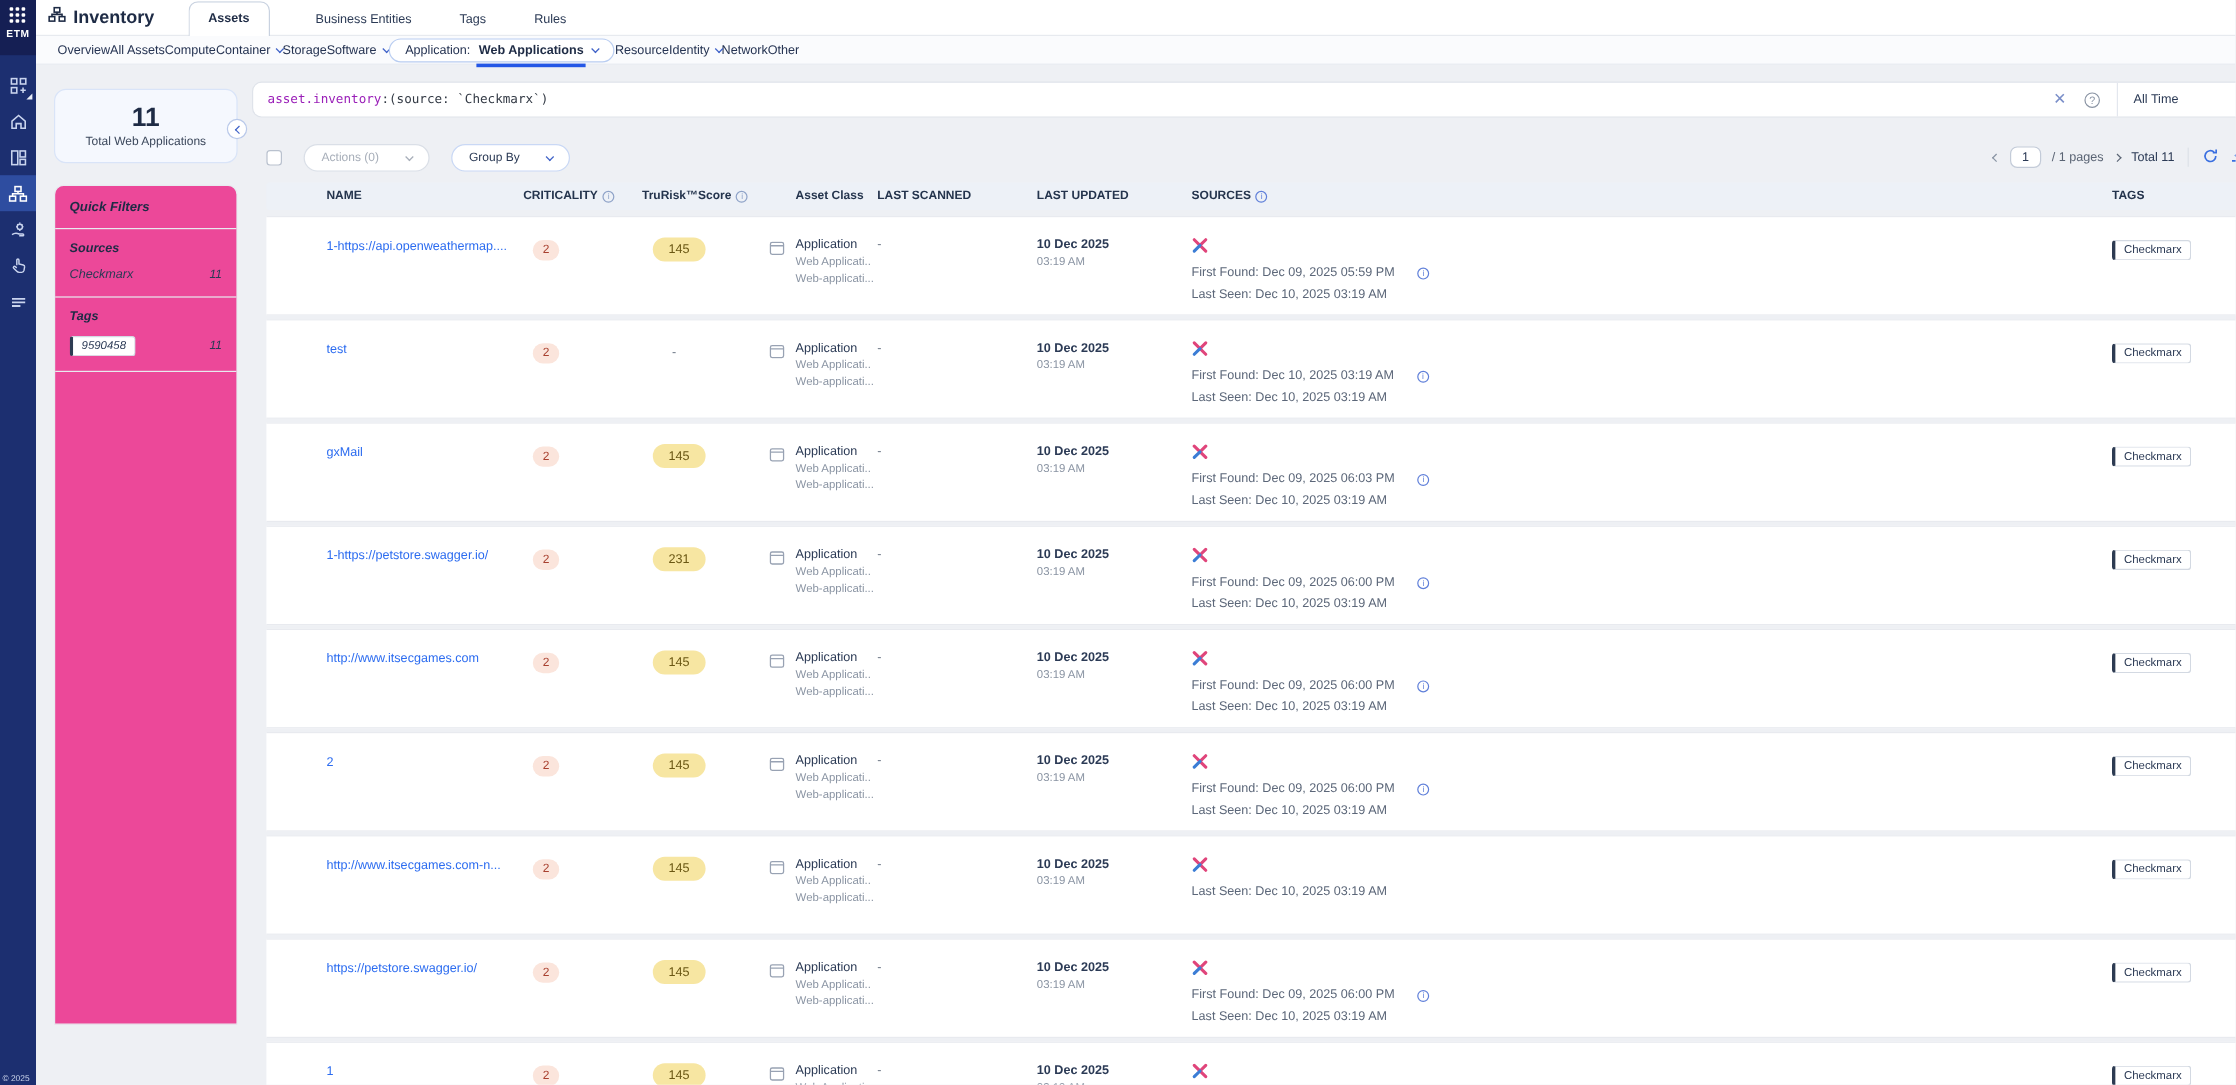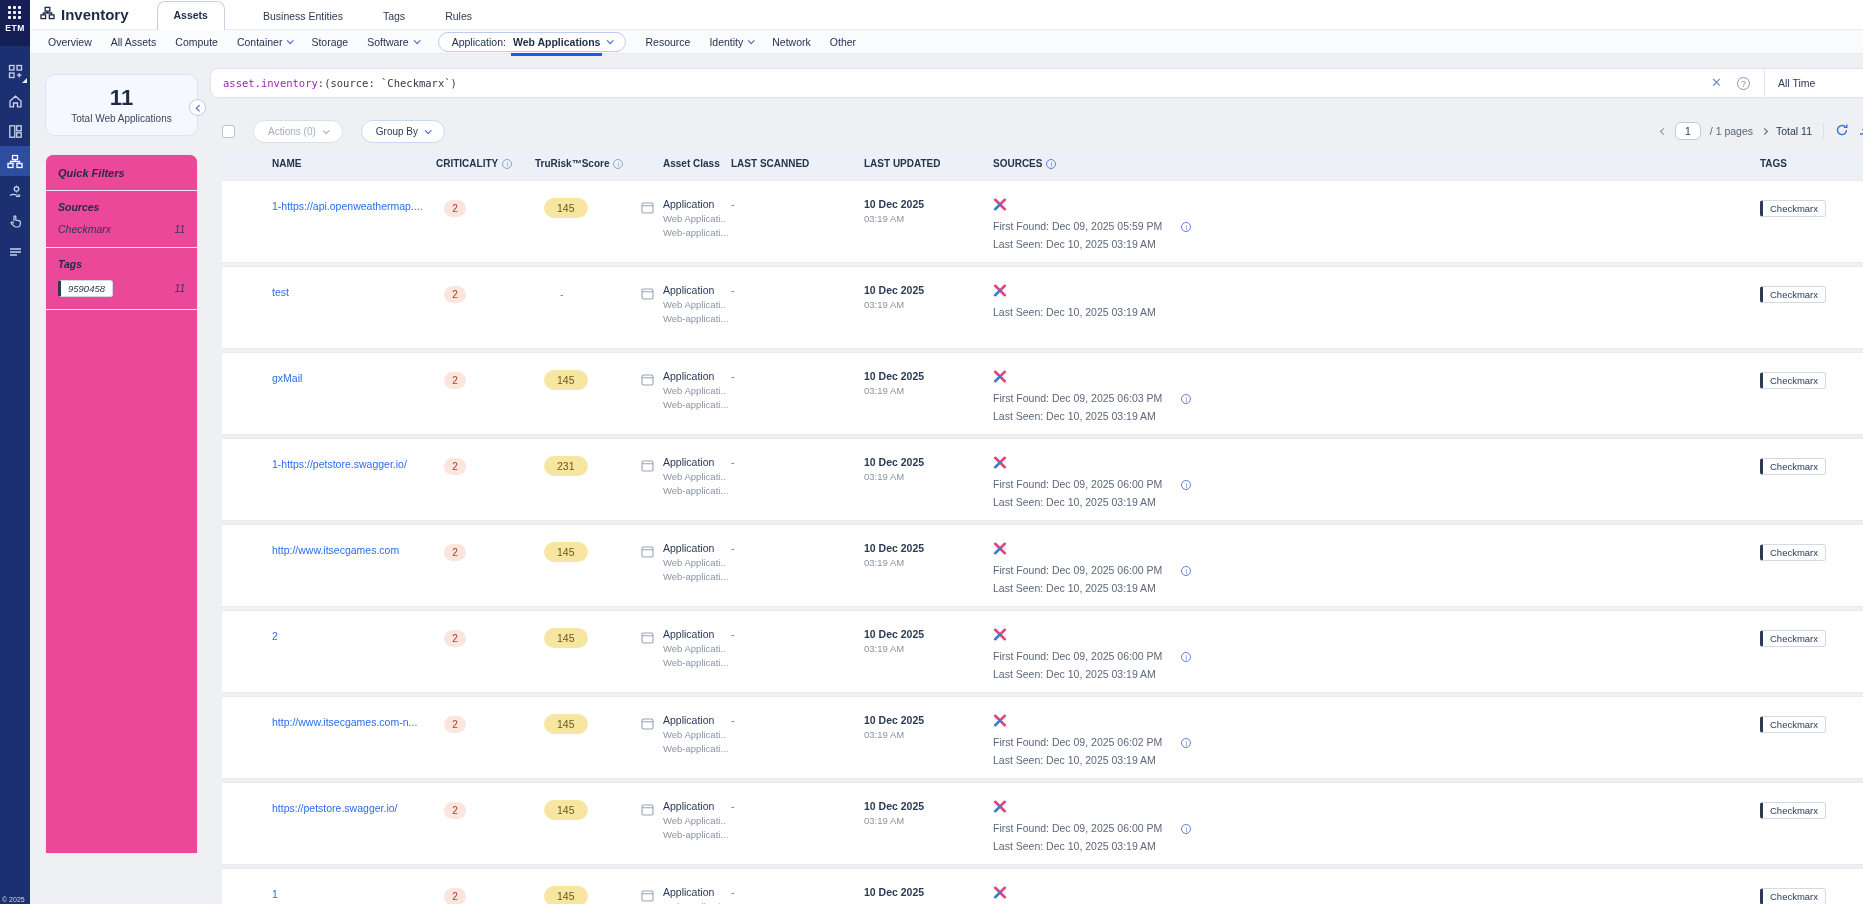--- a/index.html
+++ b/index.html
@@ -24,21 +24,21 @@
   
   .topbar { height:30px; background:#fff; border-bottom:1px solid #e7eaef; display:flex; align-items:center; padding-left:10px; }
   .title-wrap { display:flex; align-items:center; gap:6px; margin-right:28px; }
   .page-title { font-size:15px; font-weight:bold; color:#1e2b45; }
   .tabs { display:flex; align-items:flex-end; height:30px; gap:36px; }
   .tab { font-size:10.5px; color:#2b3a55; padding:8px 2px; cursor:pointer; }
   .tab.active { font-weight:bold; color:#1e2b45; border:1px solid #c9d2e0; border-bottom:none;
     border-radius:8px 8px 0 0; padding:7px 16px 9px; background:#fff; }
 
   
-  .subnav { height:24px; background:#fafbfd; border-bottom:1px solid #e7eaef; display:flex; align-items:center; padding-left:18px; gap:19px; font-size:10.5px; color:#253352; }
+  .subnav { height:24px; background:#fafbfd; border-bottom:1px solid #e7eaef; display:flex; align-items:center; padding-left:18px; font-size:10.5px; color:#253352; }
   .subnav-item { display:flex; align-items:center; gap:5px; cursor:pointer; white-space:nowrap; }
   .chev { width:5px; height:5px; border-right:1.4px solid #3f62c8; border-bottom:1.4px solid #3f62c8;
     display:inline-block; transform:rotate(45deg) translateY(-1px); }
   .subnav-item .chev { display:none; }
   .subnav-item.has-chevron .chev { display:inline-block; }
   .app-pill { display:flex; align-items:center; gap:7px; border:1px solid #b9cdf1; border-radius:13px; background:#fff; padding:3px 13px; position:relative; }
   .app-pill .val { font-weight:bold; color:#1e2b45; position:relative; }
   .app-pill .val::after { content:""; position:absolute; left:-2px; right:-2px; bottom:-8px; height:3px; background:#2457e6; }
 
   
@@ -70,21 +70,21 @@
   .sb-clear { position:absolute; left:1500px; top:7px; color:#7b8fc9; font-size:13px; cursor:pointer; line-height:1; }
   .sb-help { position:absolute; left:1526px; top:8px; width:13px; height:13px; border:1px solid #8a94a4; border-radius:50%;
     color:#8a94a4; font-size:9px; text-align:center; line-height:12px; cursor:pointer; }
   .sb-div { position:absolute; left:1553px; top:0; bottom:0; width:1px; background:#e3e7ee; }
   .sb-time { position:absolute; left:1567px; top:8px; display:flex; align-items:center; gap:66px; font-size:10.5px; color:#2b3a55; cursor:pointer; }
 
   
   .toolbar { position:absolute; left:192px; top:66px; width:1678px; height:26px; }
   .toolbar-left { display:flex; align-items:center; gap:18px; }
   .checkbox { width:13px; height:13px; border:1px solid #b9c1ce; border-radius:3px; background:#fff; display:inline-block; cursor:pointer; }
-  .btn { display:inline-flex; align-items:center; gap:7px; border-radius:14px; padding:5px 14px; font-size:10px; background:#fff; cursor:pointer; }
+  .btn { display:inline-flex; align-items:center; gap:22px; border-radius:14px; padding:5px 14px; font-size:10px; background:#fff; cursor:pointer; }
   .btn.disabled { border:1px solid #dadfe7; color:#a7aeb9; }
   .btn.disabled .chev { border-right-color:#a7aeb9; border-bottom-color:#a7aeb9; }
   .btn.groupby { border:1px solid #c9d8f5; color:#2b3a55; }
   .pager { position:absolute; right:28px; top:2px; display:flex; align-items:center; gap:9px; font-size:10.5px; color:#5a6474; }
   .pager .chevl { transform:rotate(135deg); border-right-color:#8a94a4; border-bottom-color:#8a94a4; }
   .pager .chevr { transform:rotate(-45deg); border-right-color:#5a6474; border-bottom-color:#5a6474; }
   .page-box { border:1px solid #c3cbd8; border-radius:6px; padding:2px 9px; color:#2b3a55; background:#fff; }
   .pager-total { color:#2b3a55; }
   .pager-sep { width:1px; height:16px; background:#dde1e8; margin:0 2px; }
 
@@ -444,20 +444,24 @@
             </div>
             <div class="cell-sources">
               <div class="cm-x">
                 <svg width="14" height="13" viewBox="0 0 14 13" fill="none" stroke-width="2.6" stroke-linecap="round">
                   <path d="M2.2 1.8 11.8 11.2" stroke="#e0457b"></path>
                   <path d="M11.8 1.8 7 6.5" stroke="#e0457b"></path>
                   <path d="M7 6.5 2.2 11.2" stroke="#3b7dd5"></path>
                 </svg>
               </div>
               <div class="src-line">
+                <span>First Found: Dec 10, 2025 03:19 AM</span>
+                <span class="info blue"></span>
+              </div>
+              <div class="src-line">
                 <span>Last Seen: Dec 10, 2025 03:19 AM</span>
               </div>
             </div>
             <div><span class="tag-chip">Checkmarx</span></div>
           </div>
 
           <div class="row grid-cols">
             <div class="cell-name"><a class="asset-link">gxMail</a></div>
             <div><span class="crit-badge">2</span></div>
             <div><span class="score-badge">145</span></div>
@@ -645,24 +649,20 @@
             </div>
             <div class="cell-sources">
               <div class="cm-x">
                 <svg width="14" height="13" viewBox="0 0 14 13" fill="none" stroke-width="2.6" stroke-linecap="round">
                   <path d="M2.2 1.8 11.8 11.2" stroke="#e0457b"></path>
                   <path d="M11.8 1.8 7 6.5" stroke="#e0457b"></path>
                   <path d="M7 6.5 2.2 11.2" stroke="#3b7dd5"></path>
                 </svg>
               </div>
               <div class="src-line">
-                <span>First Found: Dec 09, 2025 06:02 PM</span>
-                <span class="info blue"></span>
-              </div>
-              <div class="src-line">
                 <span>Last Seen: Dec 10, 2025 03:19 AM</span>
               </div>
             </div>
             <div><span class="tag-chip">Checkmarx</span></div>
           </div>
 
           <div class="row grid-cols">
             <div class="cell-name"><a class="asset-link">https://petstore.swagger.io/</a></div>
             <div><span class="crit-badge">2</span></div>
             <div><span class="score-badge">145</span></div>

